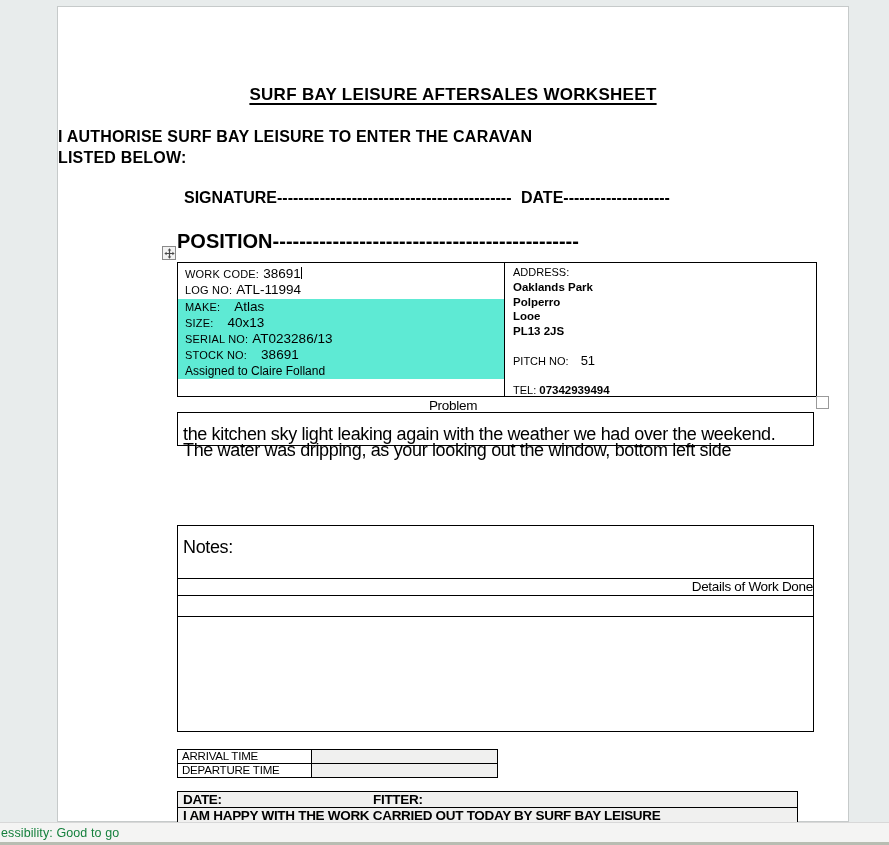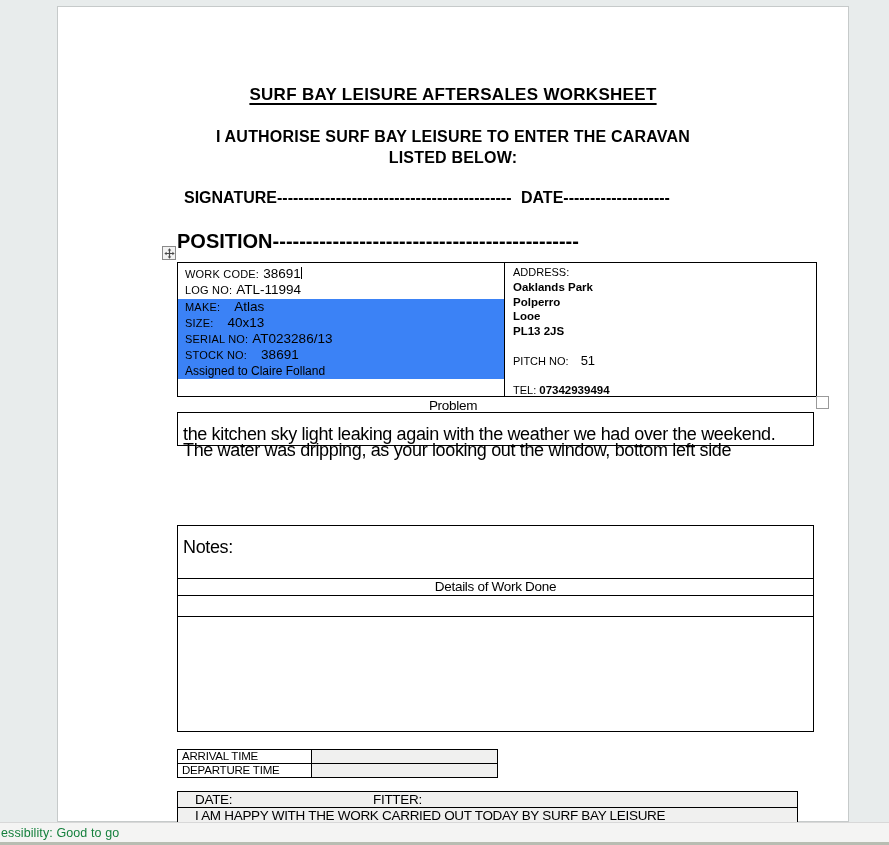--- a/index.html
+++ b/index.html
@@ -17,21 +17,21 @@
   }
   
   .doc-title {
     position:absolute; top:78px; left:0; width:100%; text-align:center;
     font-size:17px; font-weight:bold; letter-spacing:.3px;
   }
   .doc-title .u {
     text-decoration:underline; text-decoration-thickness:2px; text-underline-offset:3px;
   }
   .auth-text {
-    position:absolute; top:119px; left:0; width:100%; text-align:center;
+    position:absolute; top:119px; left:0; width:100%; text-align:left;
     font-weight:bold; font-size:16px; line-height:21px; letter-spacing:.2px;
   }
   .sig-line { position:absolute; top:182px; left:126px; font-weight:bold; font-size:16px; white-space:nowrap; }
   .sig-line .d2 { margin-left:5px; }
   .pos-line { position:absolute; top:223px; left:119px; font-weight:bold; font-size:20px; white-space:nowrap; }
 
   
   .move-handle {
     position:absolute; left:104px; top:239px; width:14px; height:14px;
     border:1px solid #8a8a8a; background:#f3f3f3;
@@ -46,21 +46,21 @@
   
   .caravan {
     position:absolute; left:119px; top:255px; width:640px; height:135px;
     border:1px solid #000; display:flex;
   }
   .cell-left { width:327px; border-right:1px solid #000; padding-top:3px; }
   .crow { line-height:15.3px; padding-left:7px; font-size:13.5px; white-space:nowrap; }
   .crow .lbl { font-size:11px; letter-spacing:.2px; }
   .crow .val { margin-left:4px; }
   .crow .val.gap { margin-left:14px; }
-  .crow.shaded { background:#3b82f6; }
+  .crow.shaded { background:#5eead4; }
   .crow.assigned { font-size:12px; }
   .caret { display:inline-block; width:1px; height:12px; background:#000; vertical-align:-1px; }
 
   .cell-right { flex:1; padding:2px 0 0 8px; font-size:11px; line-height:14.8px; }
   .addr-line { font-weight:bold; font-size:11.5px; }
   .blank-line { height:14.8px; }
   .pitch-row .val { font-size:13px; margin-left:12px; }
   .tel-row .val { font-weight:bold; font-size:11.5px; margin-left:3px; }
 
   
@@ -76,37 +76,37 @@
   .p-entry1 { top:405px; height:34px; }
   .p-entry2 { top:438px; height:41px; }
   .p-notes  { top:481px; height:92px;margin-top:37px; }
 
   
   .details {
     position:absolute; left:119px; top:571px; width:637px; height:154px;
     border:1px solid #000;
   }
   .details-hdr {
-    height:17px; border-bottom:1px solid #000; text-align:center;
+    height:17px; border-bottom:1px solid #000; text-align:right;
     font-size:13.5px; line-height:16px; letter-spacing:-.3px;
   }
   .details-body { height:135px; }
 
   
   .times { position:absolute; left:119px; top:742px; border-collapse:collapse; font-size:11.5px; }
   .times td { border:1px solid #000; height:14px; line-height:13px; padding:0 0 0 4px; letter-spacing:-.2px; }
   .times .tlbl { width:134px; }
   .times .tval { width:186px; background:#f0f0ef; }
 
   
   .signoff { position:absolute; left:119px; top:784px; width:621px; }
   .so-row {
     position:relative; border:1px solid #000; background:#f0f0ef;
-    height:17px; line-height:15px; font-weight:normal; font-size:13.5px;
-    letter-spacing:-.3px; padding-left:17px; white-space:nowrap;
+    height:17px; line-height:15px; font-weight:bold; font-size:13.5px;
+    letter-spacing:-.3px; padding-left:5px; white-space:nowrap;
   }
   .so-row + .so-row { margin-top:-1px; }
   .fitter-label { position:absolute; left:195px; top:0; }
 
   
   .statusbar {
     position:absolute; left:0; top:822px; width:889px; height:20px;
     background:#f4f4f3; border-top:1px solid #d8d8d8;
     display:flex; align-items:center; font-size:12.5px; color:#15803d;
   }

